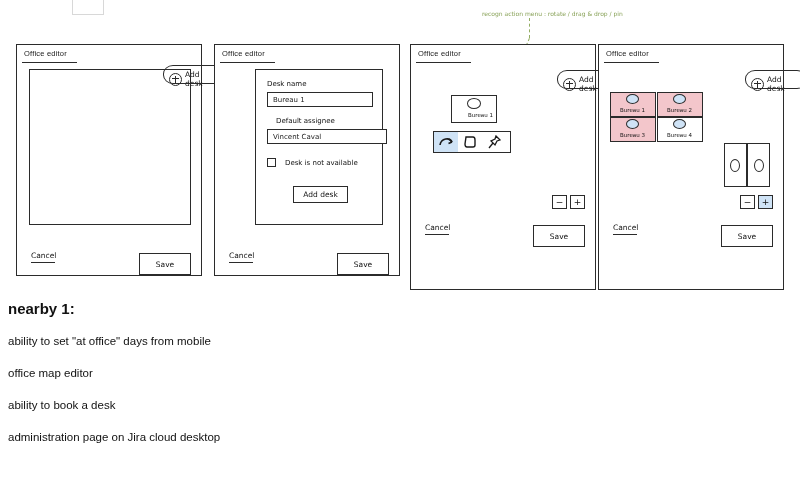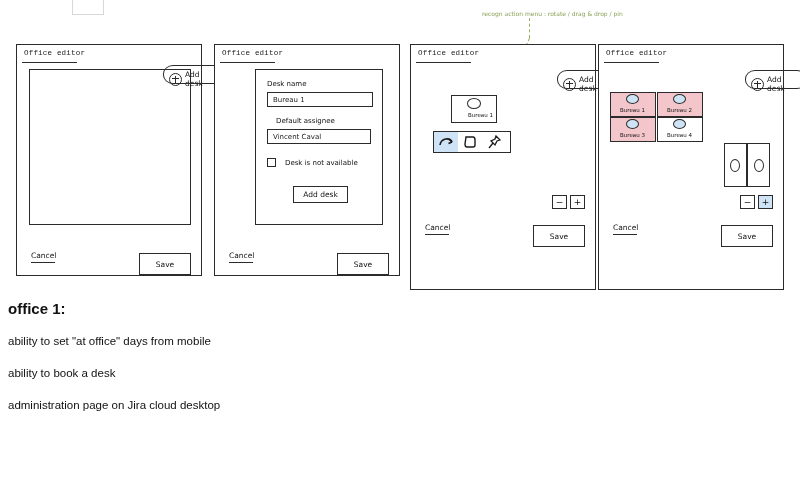--- a/index.html
+++ b/index.html
@@ -34,21 +34,21 @@
   
   .frame {
     position: absolute;
     border: 1.6px solid #2b2b2b;
     background: #ffffff;
     box-sizing: border-box;
   }
   .frame-title {
     position: absolute;
     left: 7px; top: 4px;
-    font-family: Liberation Mono, monospace;
+    font-family: Liberation Sans, sans-serif;
     font-size: 7.5px;
     color: #1a1a1a;
     letter-spacing: .2px;
   }
   .title-underline {
     position: absolute;
     left: 5px; top: 17px;
     height: 1.2px;
     background: #2b2b2b;
   }
@@ -290,21 +290,21 @@
   <div class="frame" style="left:214px; top:44px; width:186px; height:232px;">
     <div class="frame-title">Office editor</div>
     <div class="title-underline" style="width:55px;"></div>
 
     <div class="form-panel" style="left:40px; top:24px; width:128px; height:156px;">
 
       <div class="field-label" style="left:11px; top:10px;">Desk name</div>
       <div class="input-box" style="left:11px; top:22px; width:106px; height:15px;">Bureau 1</div>
 
       <div class="field-label" style="left:20px; top:47px;">Default assignee</div>
-      <div class="input-box" style="left:11px; top:59px; width:104px; height:15px;">Vincent Caval</div>
+      <div class="input-box" style="left:11px; top:59px; width:120px; height:15px;">Vincent Caval</div>
 
       <div class="checkbox-row" style="left:11px; top:88px;">
         <span class="checkbox"></span>
         <span>Desk is not available</span>
       </div>
 
       <div class="btn-box" style="left:37px; top:116px; width:55px; height:17px;">
         <span>Add desk</span>
       </div>
     </div>
@@ -398,19 +398,20 @@
 
     <div class="link-text" style="left:14px; top:178px;">Cancel</div>
     <div class="link-underline" style="left:14px; top:189px; width:24px;"></div>
 
     <div class="btn-box" style="left:122px; top:180px; width:52px; height:22px;">
       <span>Save</span>
     </div>
   </div>
 
   <div class="notes">
-    <h2>office 1:</h2>
+    <h2>nearby 1:</h2>
     <p>ability to set "at office" days from mobile</p>
+    <p>office map editor</p>
     <p>ability to book a desk</p>
     <p>administration page on Jira cloud desktop</p>
   </div>
 
 </div>
 
 </body></html>

